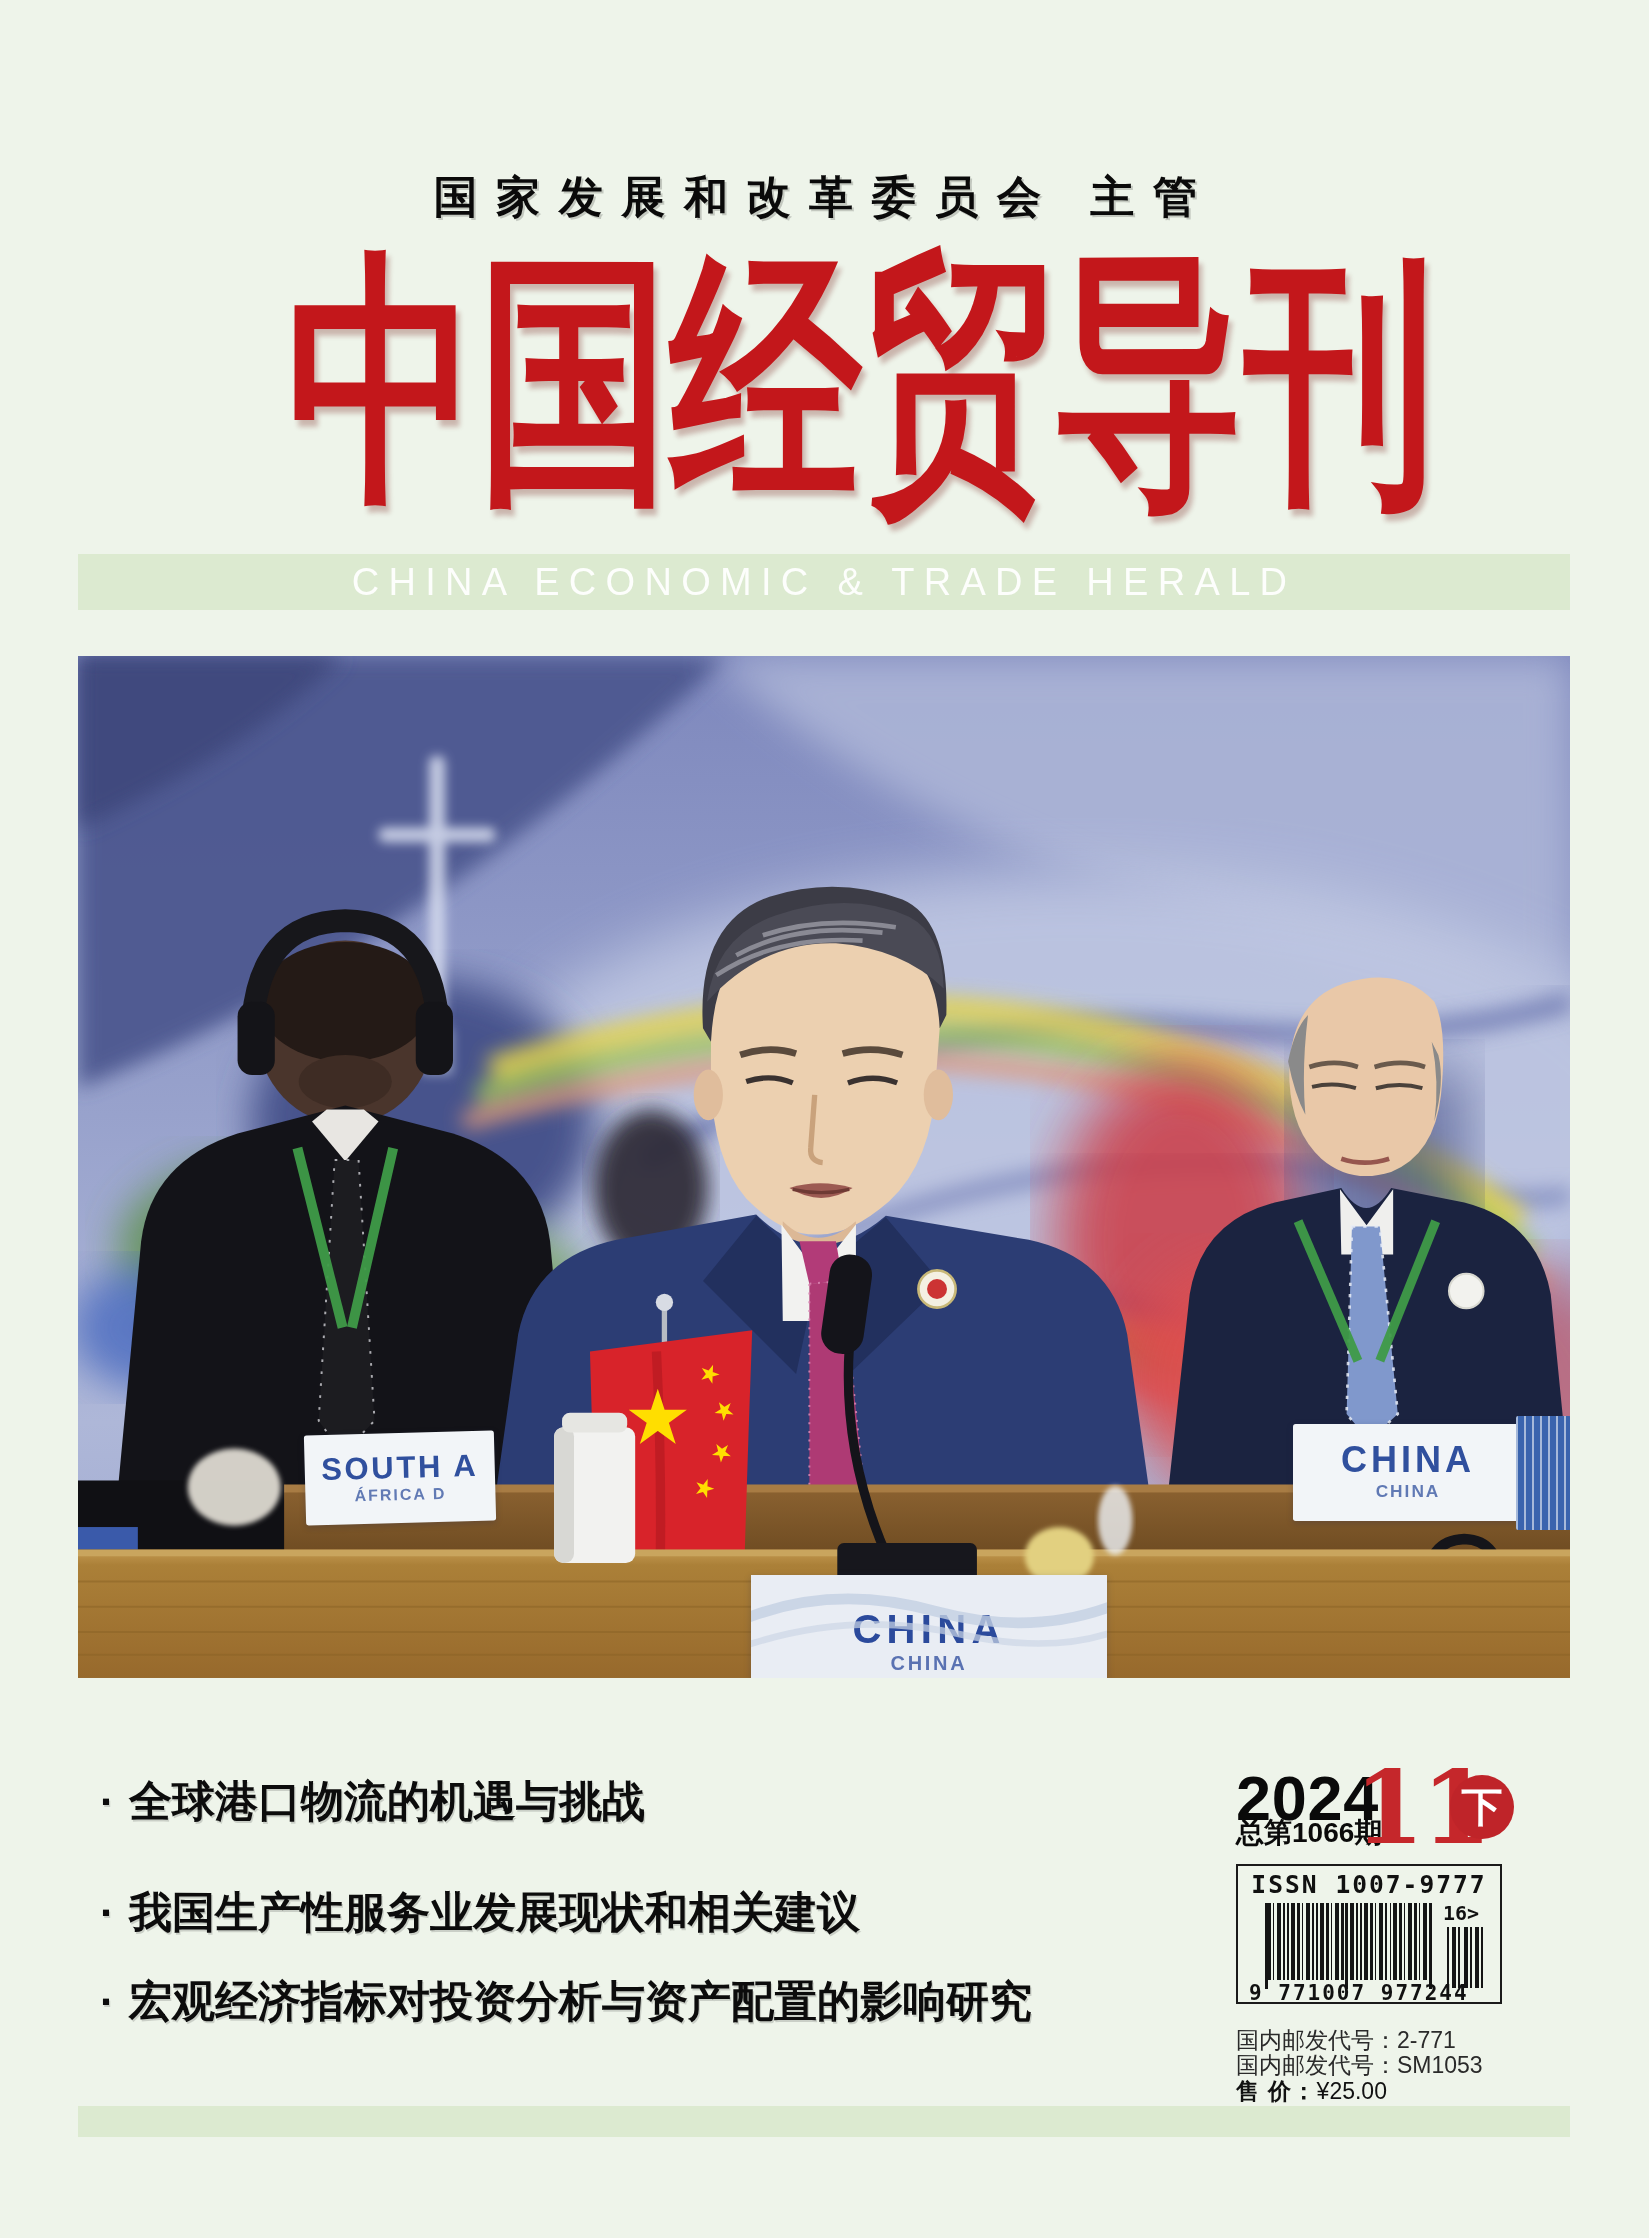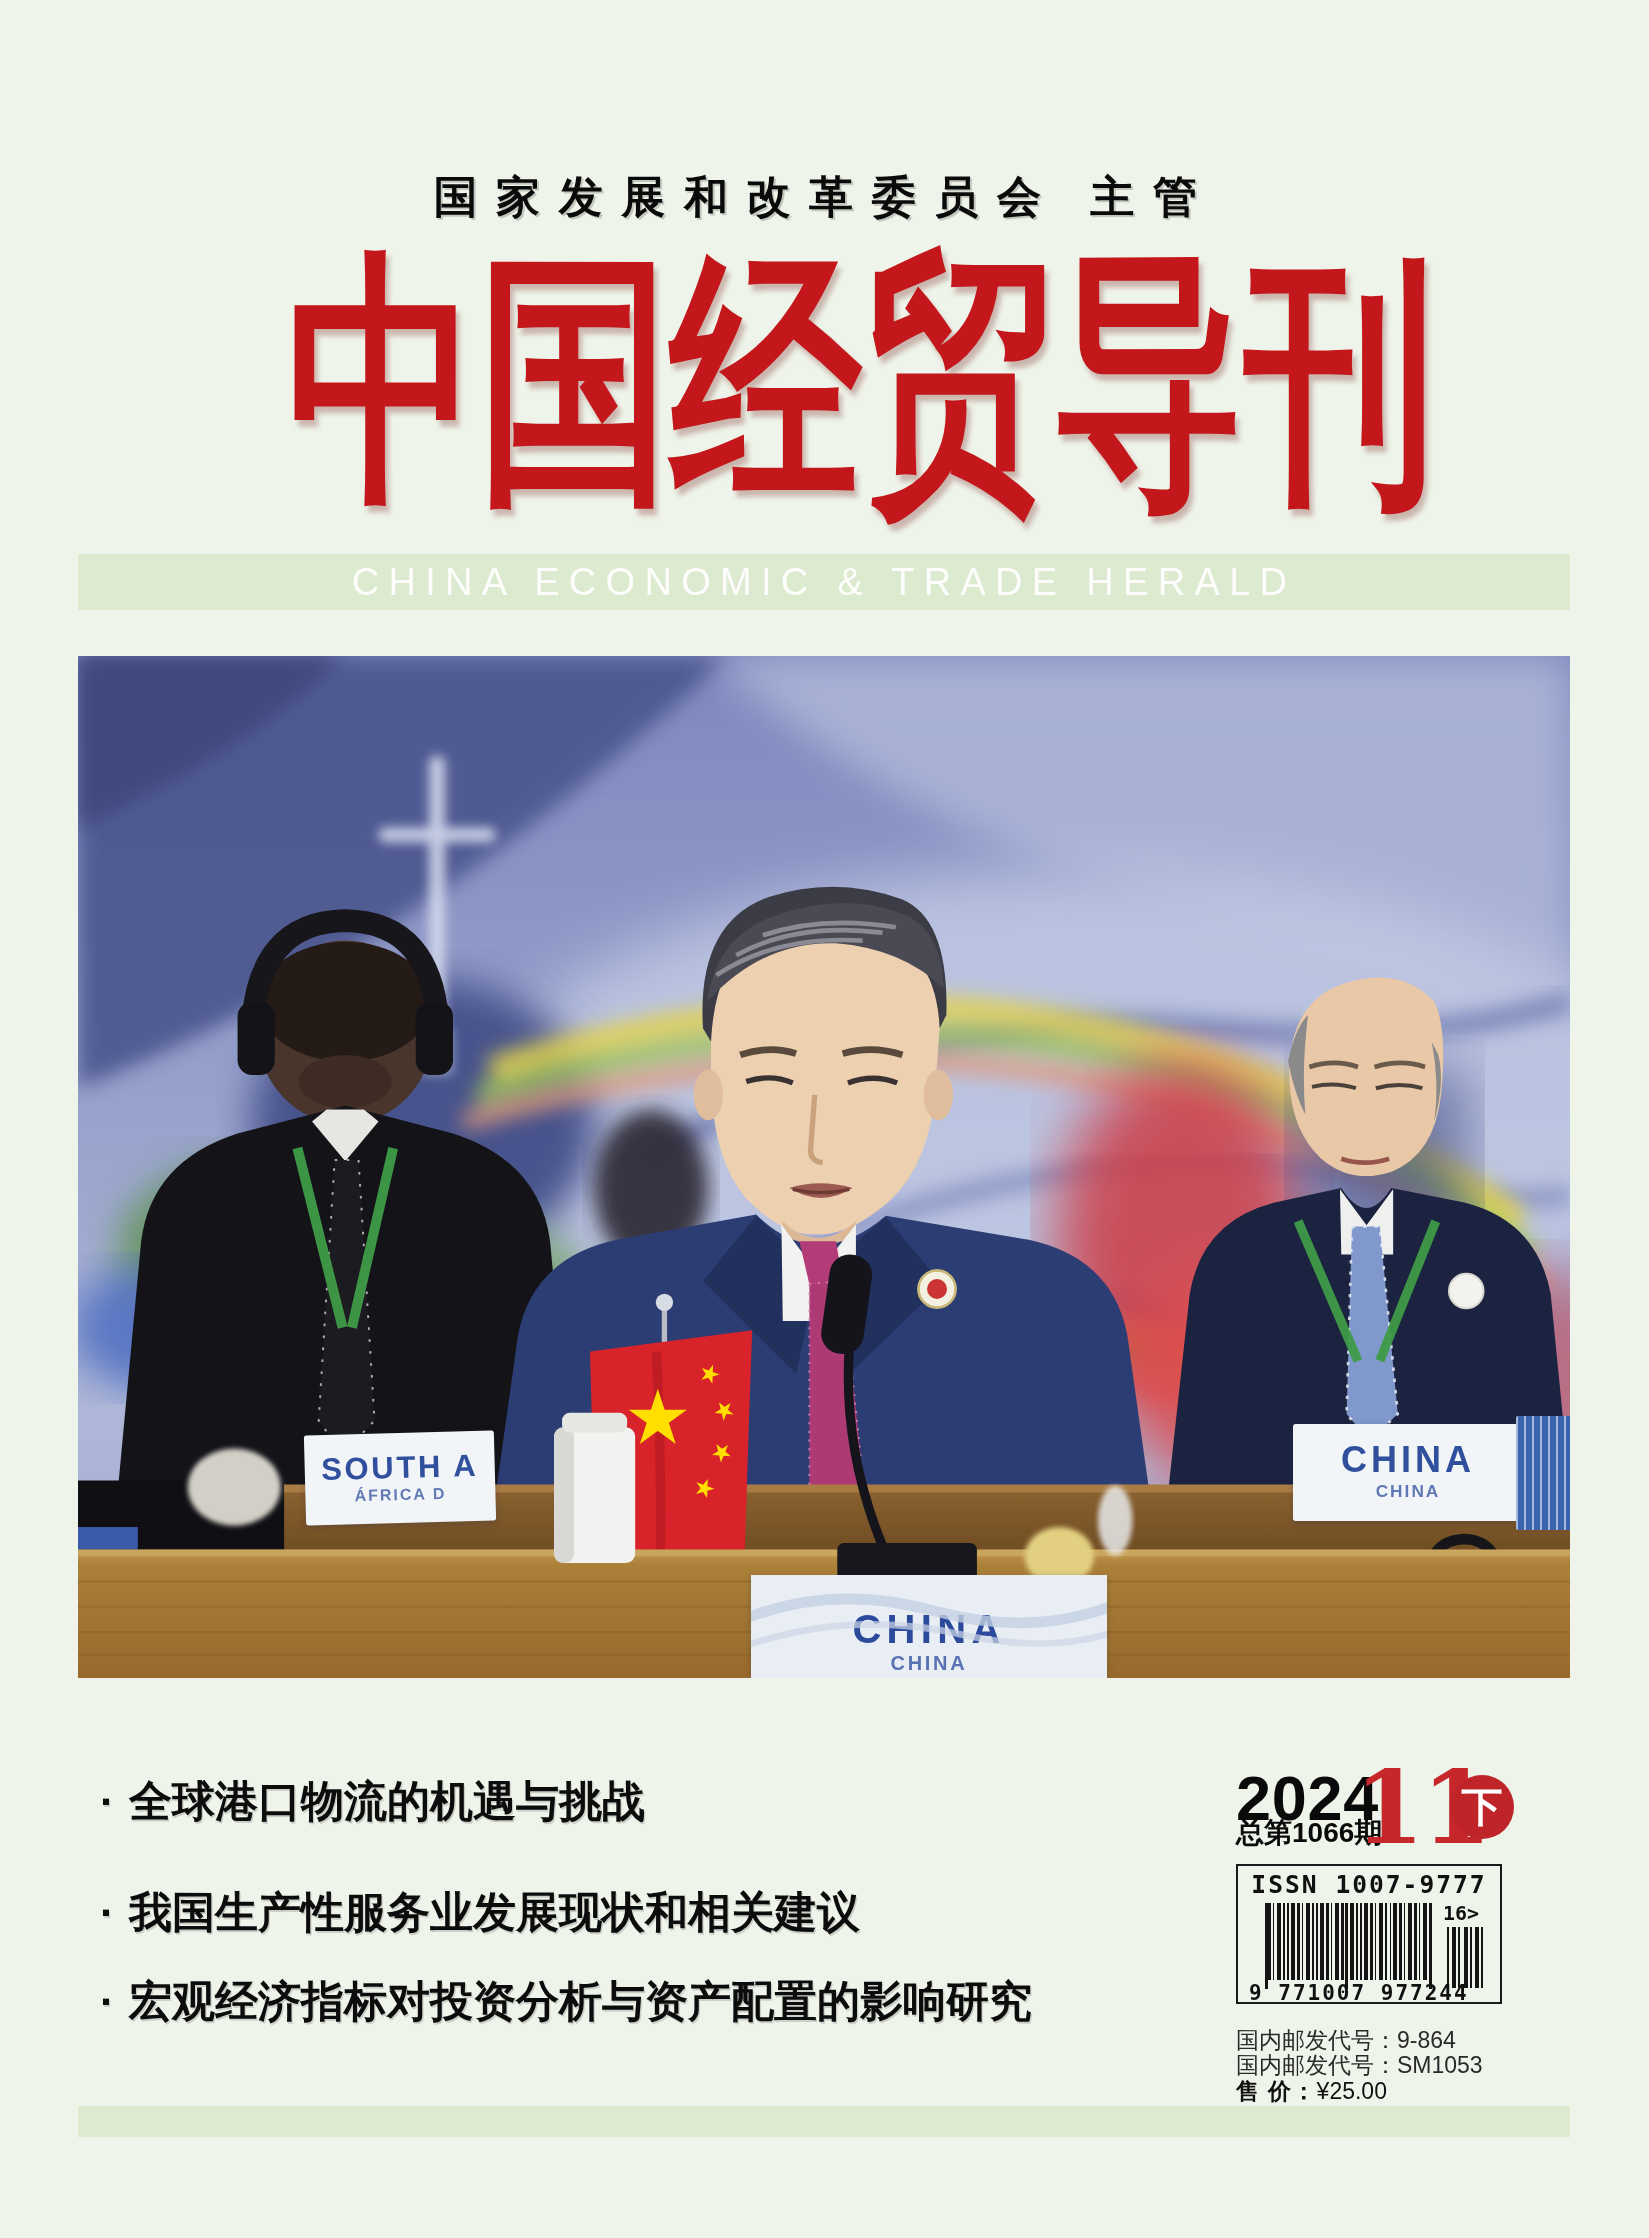--- a/index.html
+++ b/index.html
@@ -309,21 +309,21 @@
   <div class="abs issn-box"></div>
   <div class="abs issn-txt">ISSN 1007-9777</div>
   <div class="abs bars-main"></div>
   <div class="guard" style="left:1265px;"></div>
   <div class="guard" style="left:1345px;"></div>
   <div class="guard" style="left:1429px;"></div>
   <div class="abs addon-txt">16&gt;</div>
   <div class="abs bars-addon"></div>
   <div class="abs digits">9 771007 977244</div>
 
-  <div class="abs postal p1">国内邮发代号：9-864</div>
+  <div class="abs postal p1">国内邮发代号：2-771</div>
   <div class="abs postal p2">国内邮发代号：SM1053</div>
   <div class="abs price">
     <b>售 价：</b><span>¥25.00</span>
   </div>
 
   <div class="abs band-bottom"></div>
 </div>
 
 
 </body></html>

